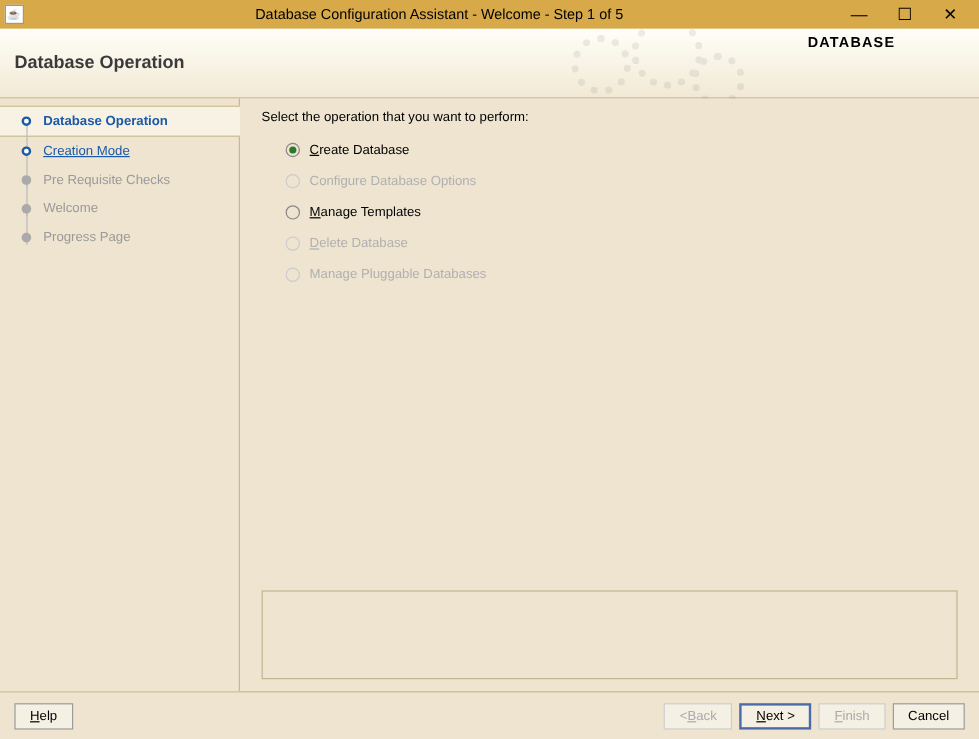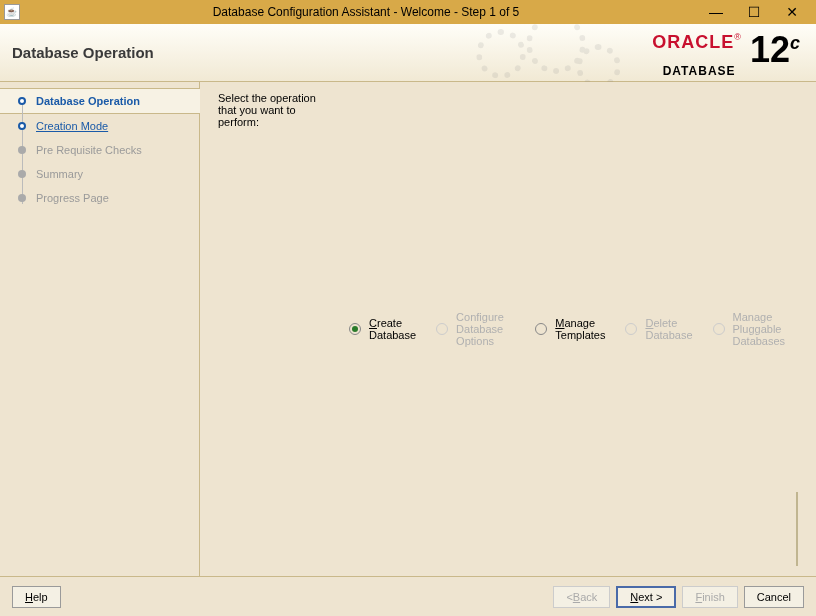--- a/index.html
+++ b/index.html
@@ -143,21 +143,21 @@
     background: #f7f2e4;
     border: 1px solid #c9b88a;
     border-left: none;
     border-right: none;
     margin-right: -1px;
   }
   .content {
     flex: 1;
     padding: 10px 18px;
     display: flex;
-    flex-direction: row;
+    flex-direction: column;
   }
   .instruction {
     color: #000;
     margin-bottom: 8px;
   }
   .radio-row {
     display: flex;
     align-items: center;
     padding: 7px 0 7px 20px;
   }
@@ -225,24 +225,20 @@
 </div>
 
 <div class="header">
   <div class="header-title">Database Operation</div>
   <div class="gears">
     <div class="gear" style="width:50px;height:50px;left:10px;top:5px"></div>
     <div class="gear" style="width:60px;height:60px;left:60px;top:-10px"></div>
     <div class="gear" style="width:45px;height:45px;left:110px;top:20px"></div>
   </div>
   <div class="oracle-logo">
-    <div>
-      <span class="oracle-word">ORACLE</span><span style="color:#c8102e;font-size:9px;vertical-align:top">®</span>
-      <span class="oracle-12c"><span>12</span><sup>c</sup></span>
-    </div>
     <div class="oracle-db" style="margin-top:-4px;margin-right:54px">DATABASE</div>
   </div>
 </div>
 
 <div class="main">
   <div class="sidebar">
     <div class="step-row current">
       <div class="step-dot active"></div>
       <div class="step-line"></div>
       <span class="step-label active">Database Operation</span>
@@ -253,21 +249,21 @@
       <span class="step-label link">Creation Mode</span>
     </div>
     <div class="step-row">
       <div class="step-dot"></div>
       <div class="step-line"></div>
       <span class="step-label">Pre Requisite Checks</span>
     </div>
     <div class="step-row">
       <div class="step-dot"></div>
       <div class="step-line"></div>
-      <span class="step-label">Summary</span>
+      <span class="step-label">Welcome</span>
     </div>
     <div class="step-row">
       <div class="step-dot"></div>
       <span class="step-label">Progress Page</span>
     </div>
   </div>
 
   <div class="content">
     <div class="instruction">Select the operation that you want to perform:</div>
 

